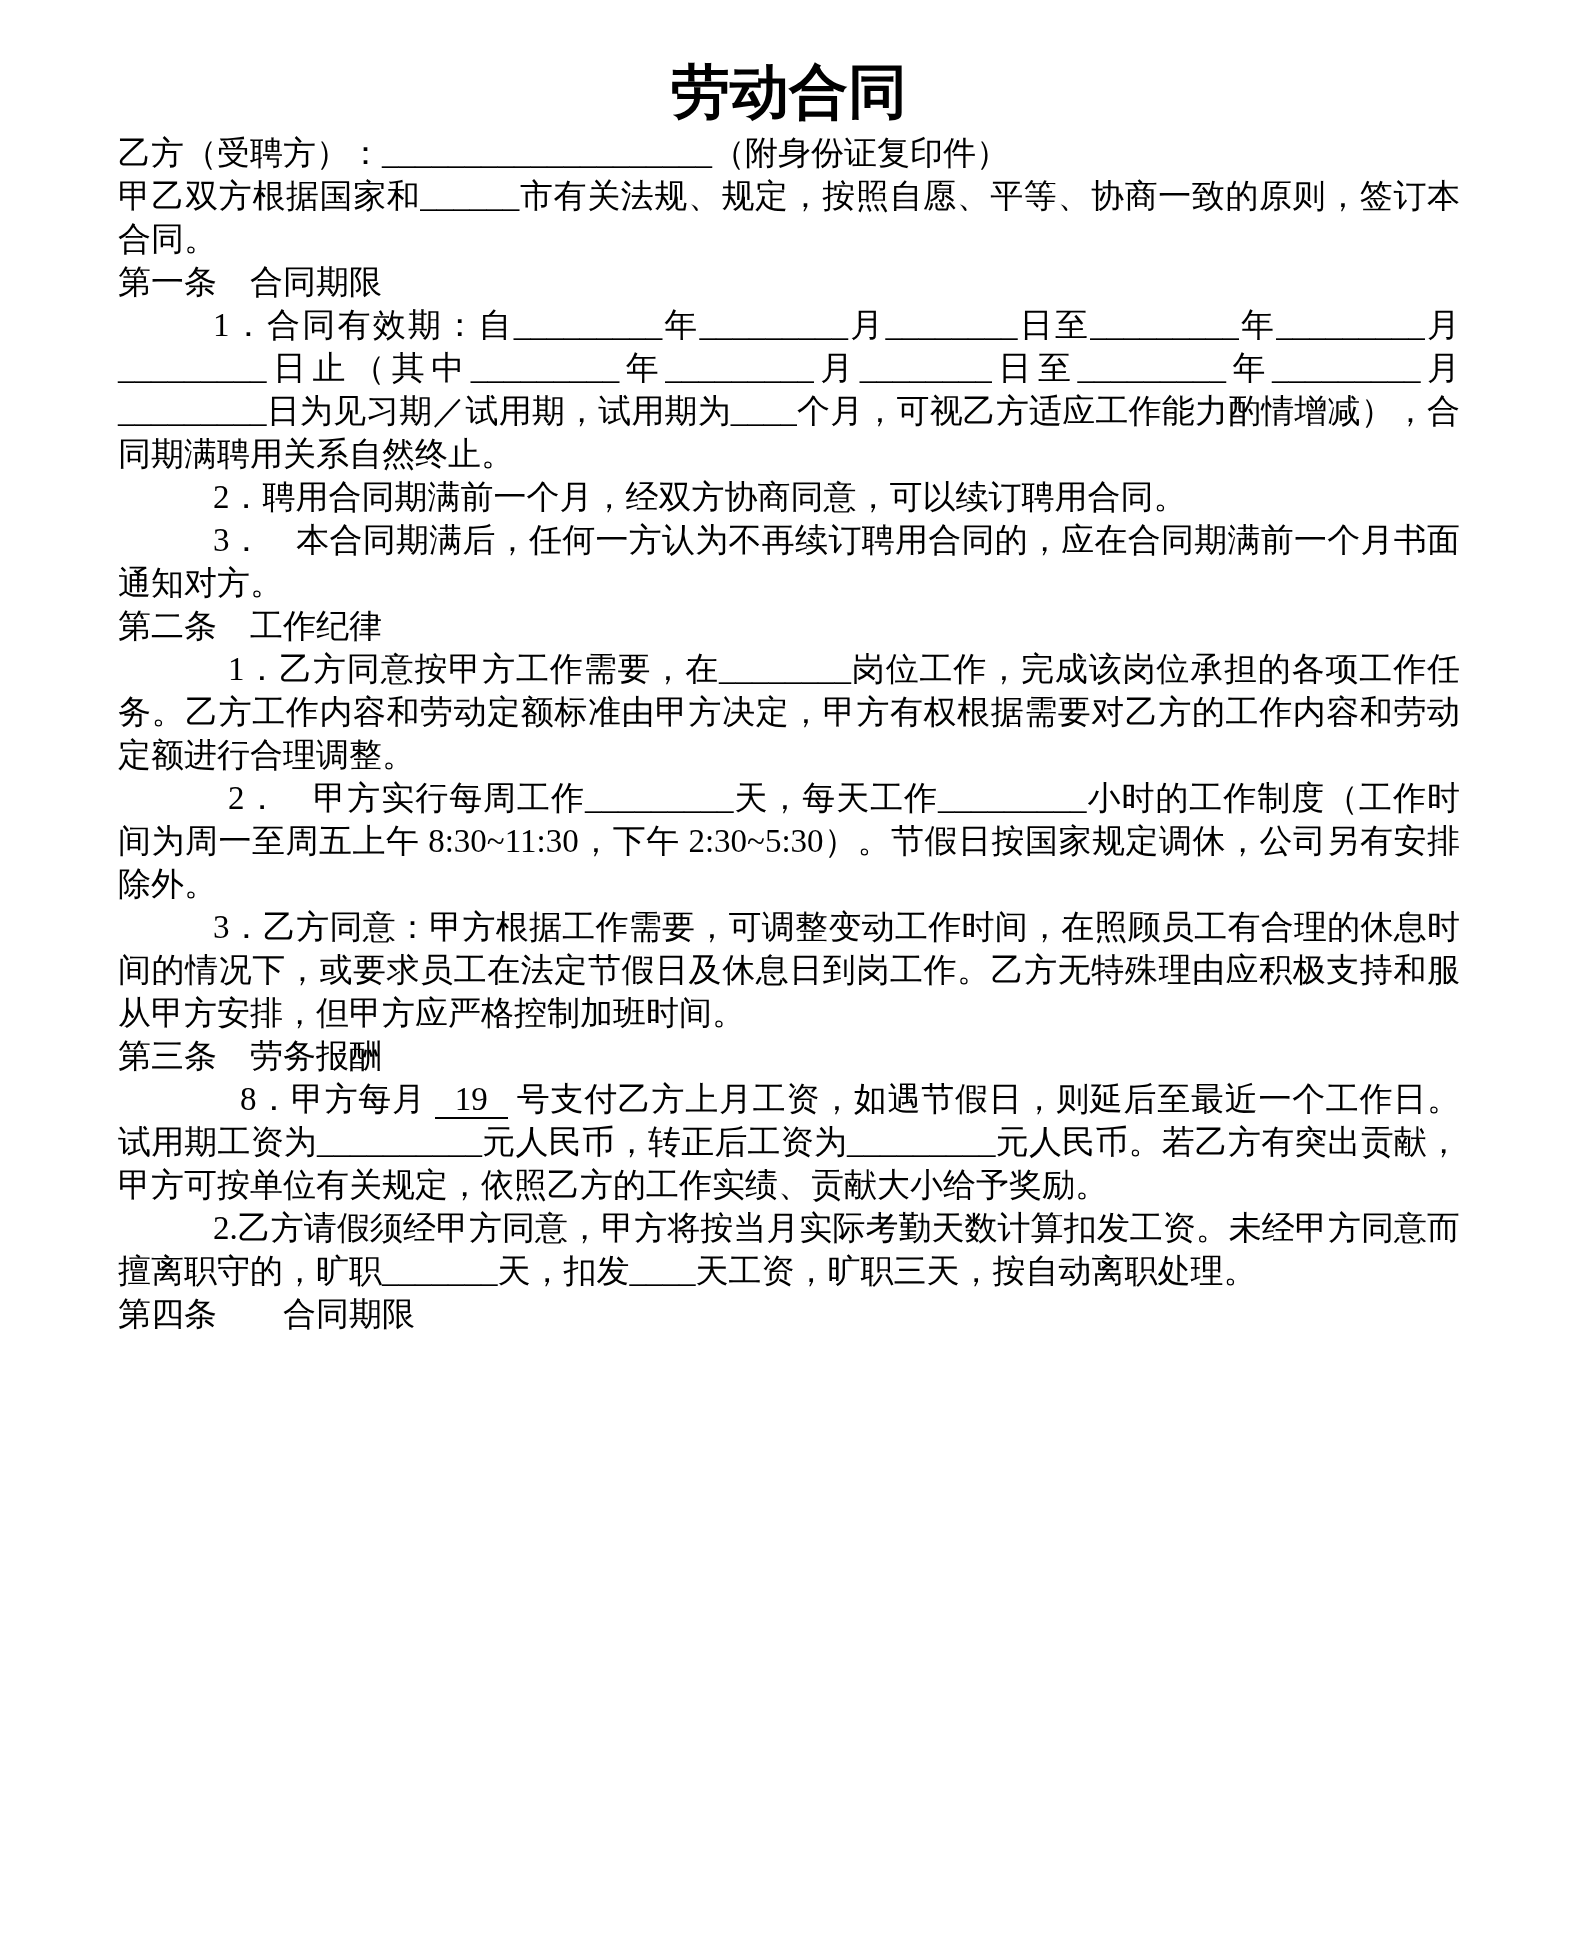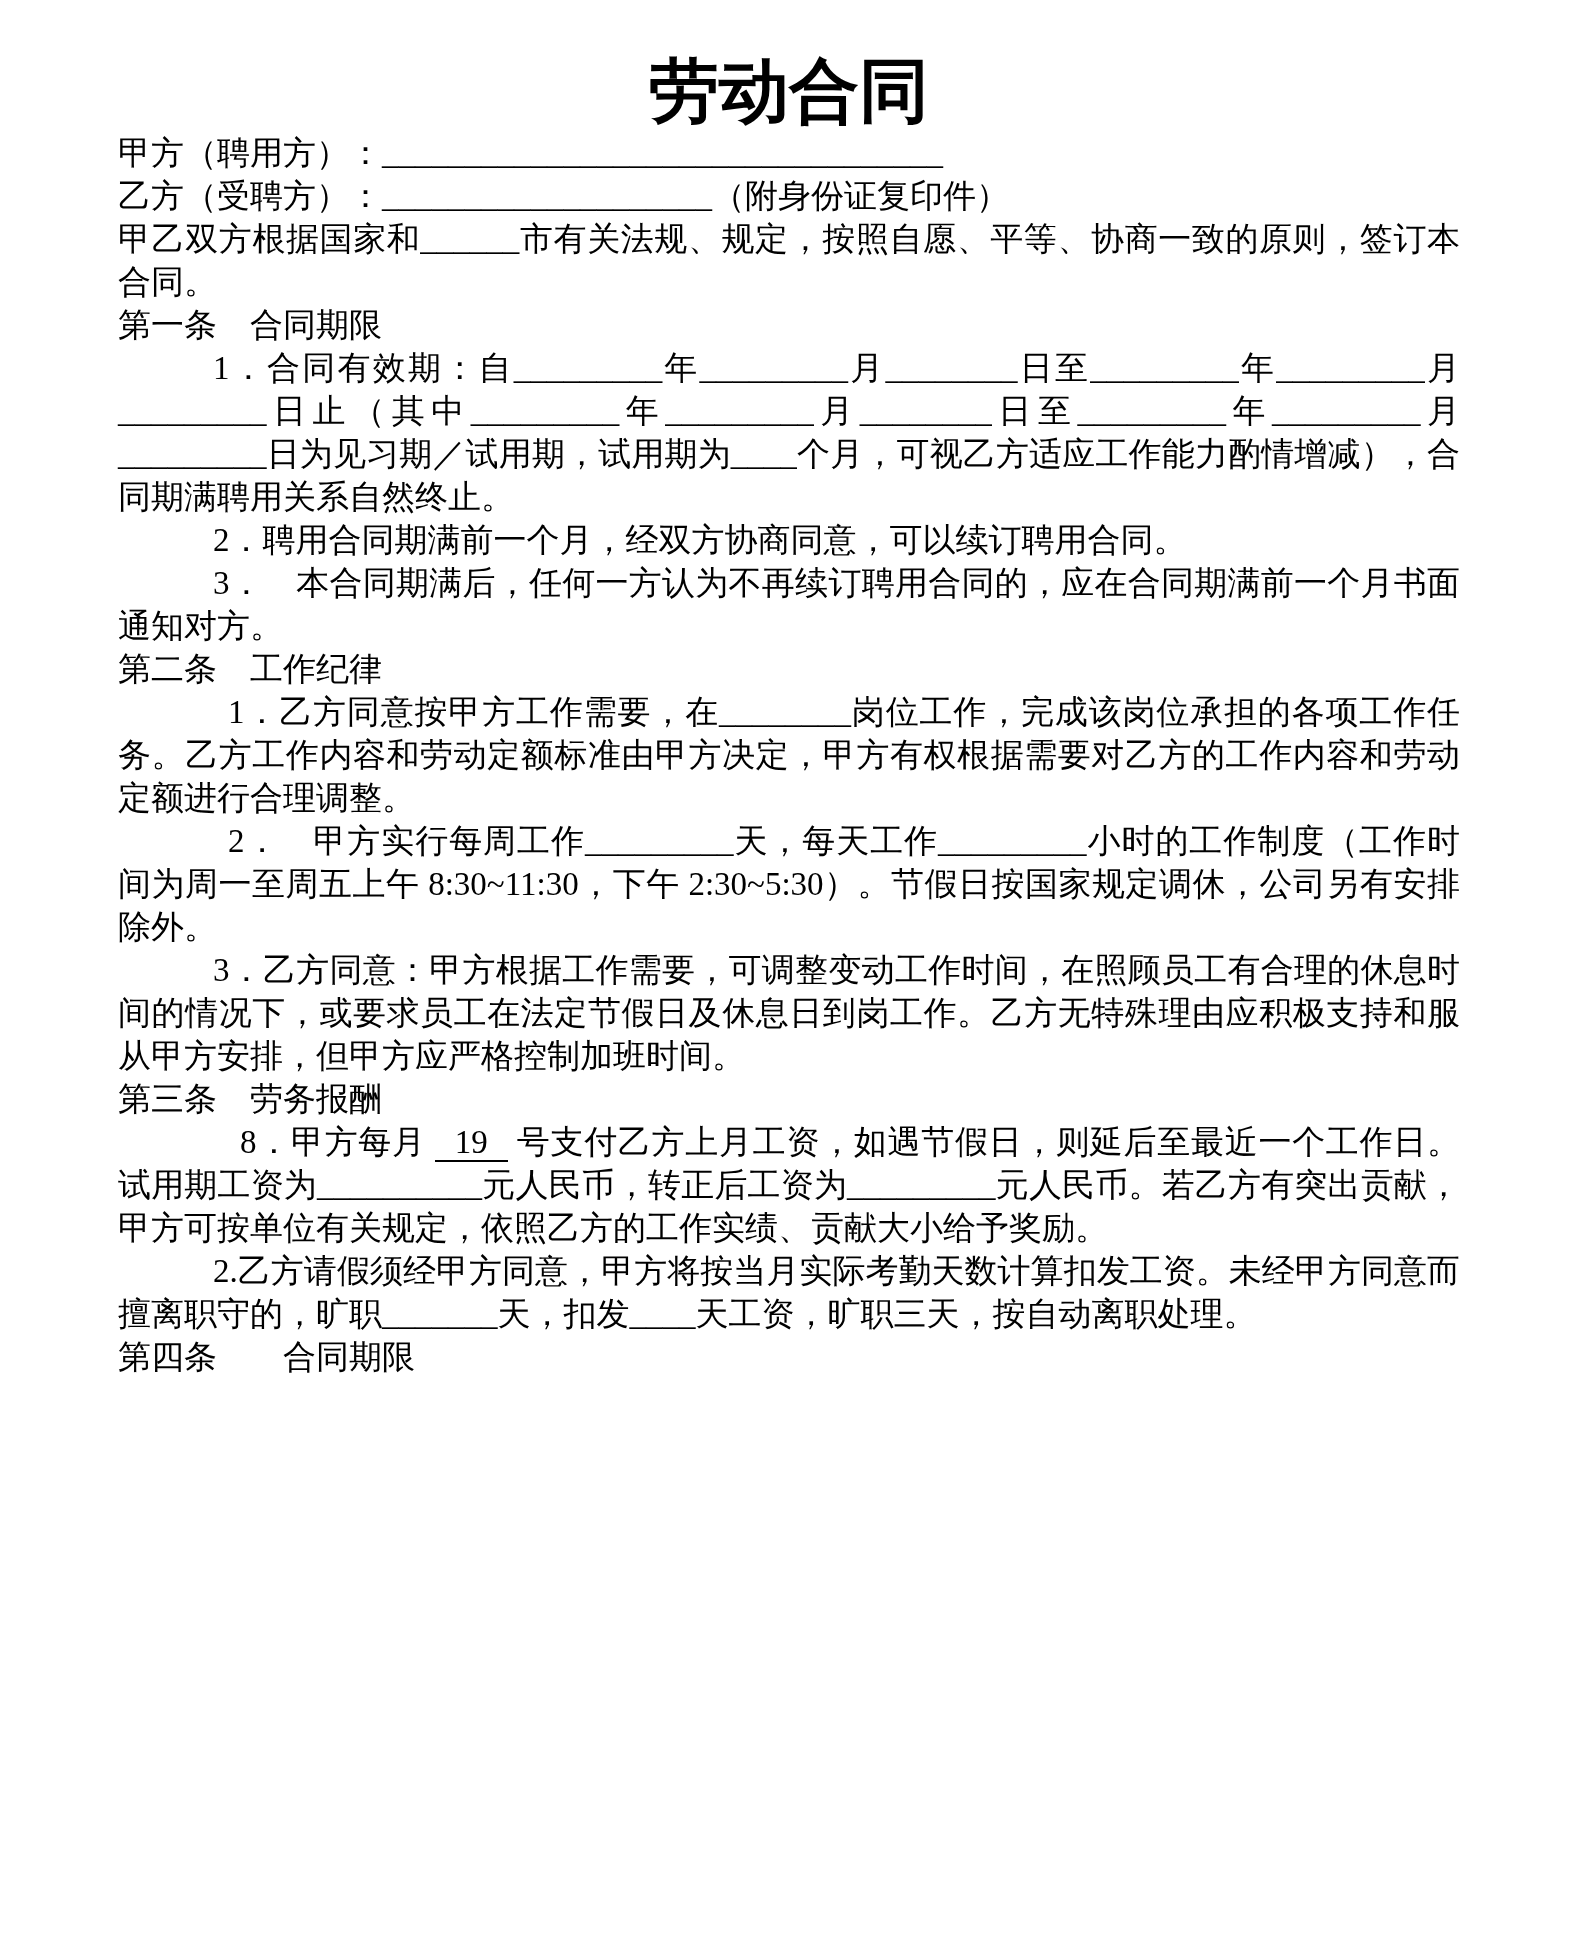--- a/index.html
+++ b/index.html
@@ -21,21 +21,21 @@
     font-size: 33px;
     line-height: 43px;
     color: #000000;
     background: #ffffff;
   }
   .page p {
     margin: 0;
   }
   .title {
     margin: 52px 0 0 0;
-    font-size: 70px;
+    font-size: 59px;
     line-height: 80px;
     font-weight: bold;
     text-align: center;
     font-family: "Liberation Serif", "DejaVu Serif", serif;
   }
   .party { text-align: left; white-space: nowrap; }
   .body-text { text-align: justify; }
   .heading { text-align: left; }
   .ind95  { text-indent: 95px; }
   .ind110 { text-indent: 110px; }
@@ -54,21 +54,20 @@
     padding: 0 20px;
   }
 </style>
 </head>
 <body>
 
 <div class="page">
 
   <h1 class="title">劳动合同</h1>
 
-  <p class="party mt-party-a">甲方（聘用方）：__________________________________</p>
 
   <p class="party mt-party-b">乙方（受聘方）：____________________（附身份证复印件）</p>
 
   <p class="body-text mt-intro">甲乙双方根据国家和______市有关法规、规定，按照自愿、平等、协商一致的原则，签订本合同。</p>
 
   <p class="heading mt-h1">第一条　合同期限</p>
 
   <p class="body-text ind95 mt-first-clause">1．合同有效期：自_________年_________月________日至_________年_________月_________日止（其中_________年_________月________日至_________年_________月_________日为见习期／试用期，试用期为____个月，可视乙方适应工作能力酌情增减），合同期满聘用关系自然终止。</p>
   <p class="body-text ind95">2．聘用合同期满前一个月，经双方协商同意，可以续订聘用合同。</p>
   <p class="body-text ind95">3．　本合同期满后，任何一方认为不再续订聘用合同的，应在合同期满前一个月书面通知对方。</p>

